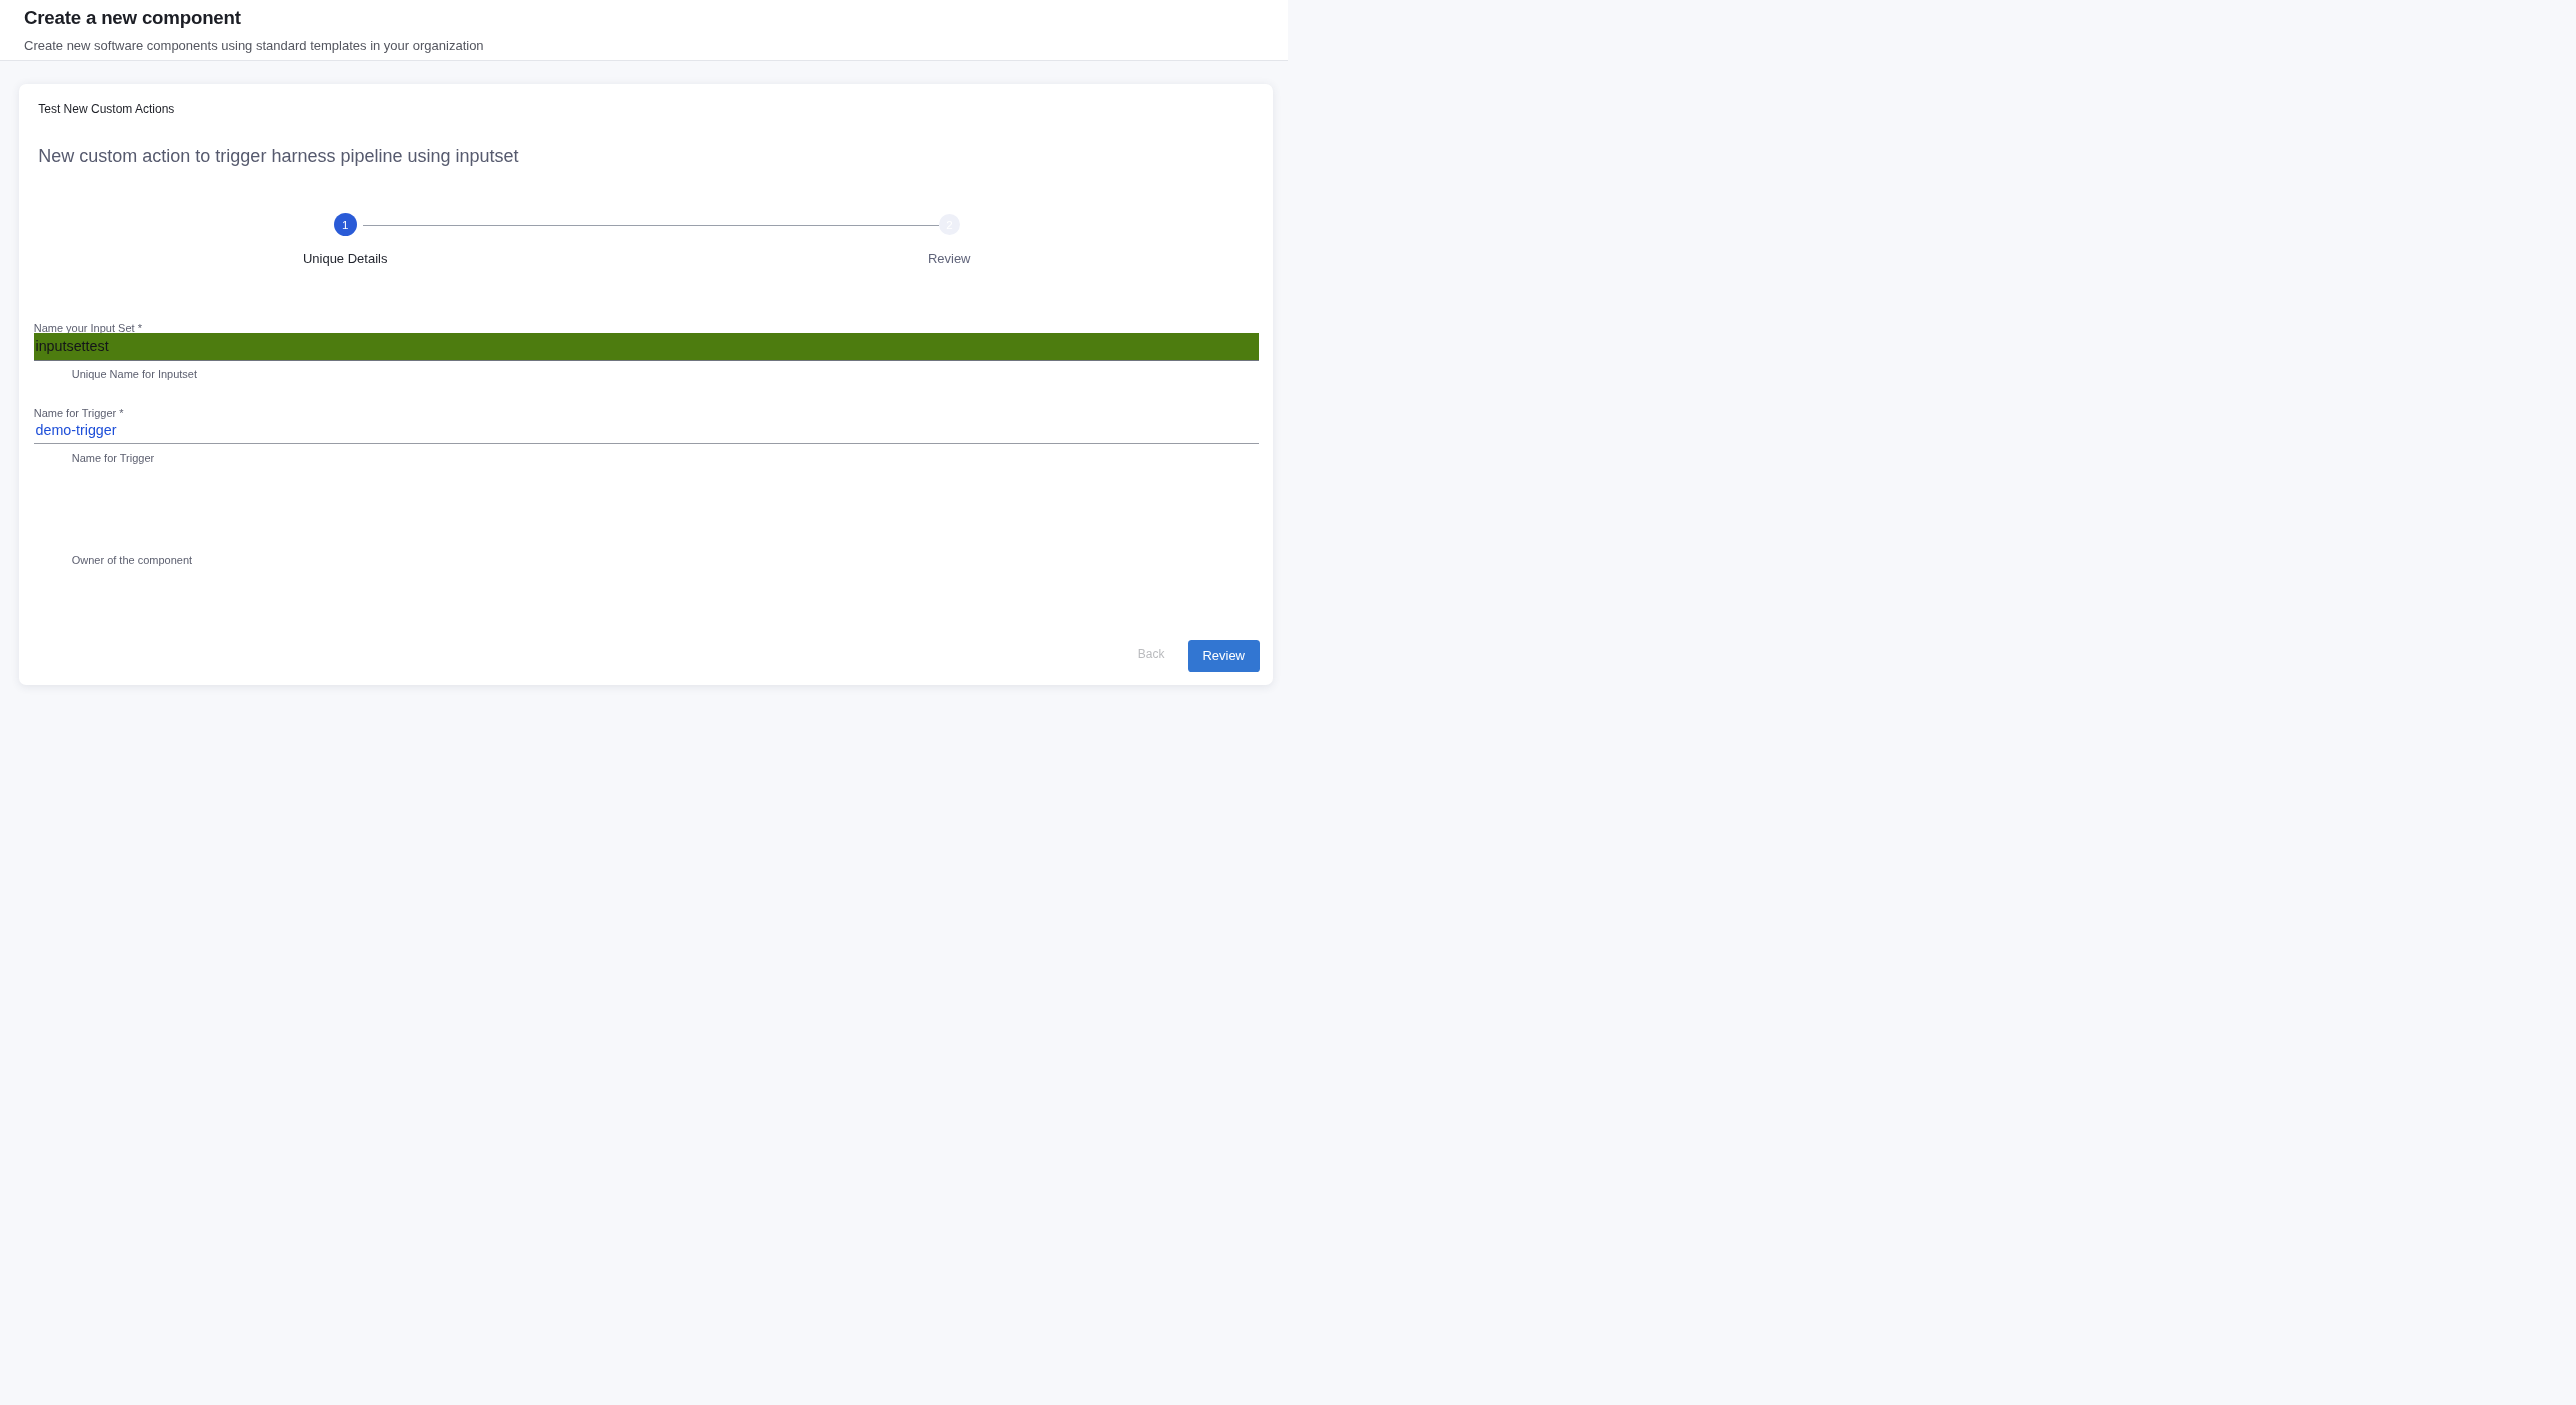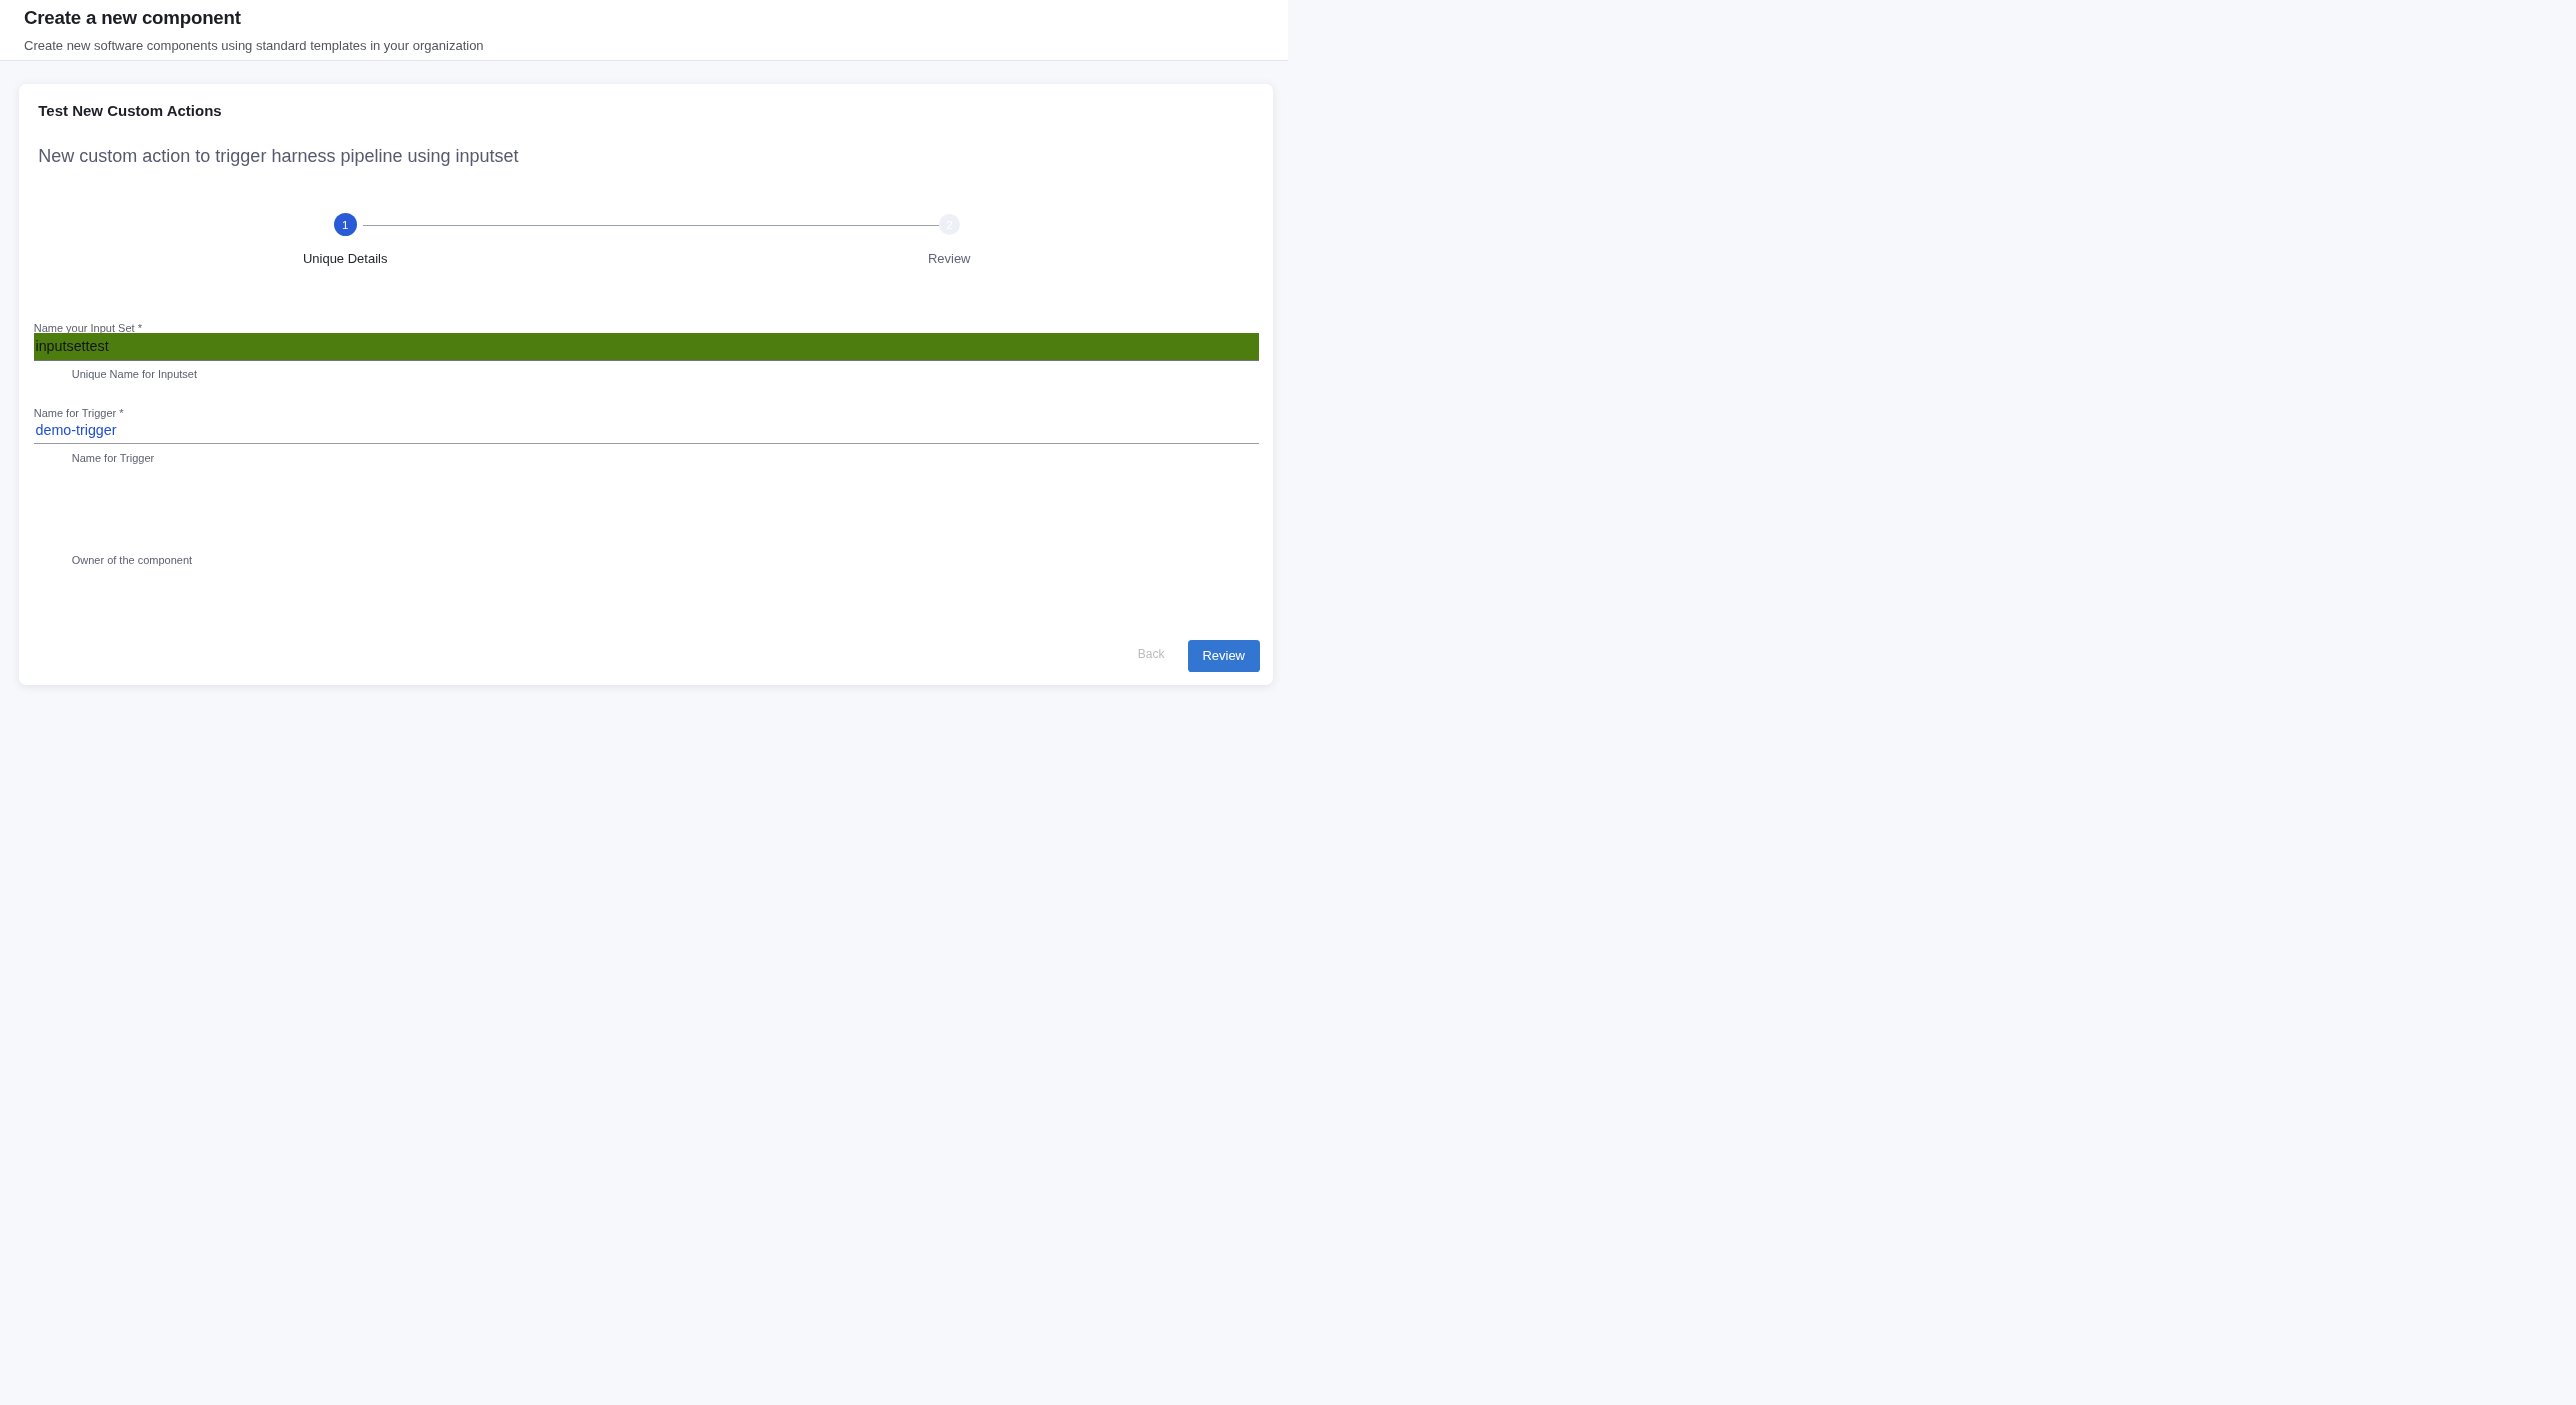--- a/index.html
+++ b/index.html
@@ -32,21 +32,21 @@
   
   .card {
     position: absolute; left: 18.7px; top: 84px;
     width: 1254px; height: 601px;
     background: #ffffff;
     border-radius: 7.1px;
     box-shadow: 0 1.8px 9px rgba(45, 55, 90, 0.10);
   }
   .card-title {
     position: absolute; left: 19.6px; top: 18px;
-    font-size: 15px; font-weight: 700; color: #1d1f26;
+    font-size: 12px; font-weight: 400; color: #1d1f26;
   }
   .card-subtitle {
     position: absolute; left: 19.6px; top: 62px;
     font-size: 18px; color: #565a6e;
   }
 
   
   .step-circle {
     position: absolute;
     border-radius: 50%;

